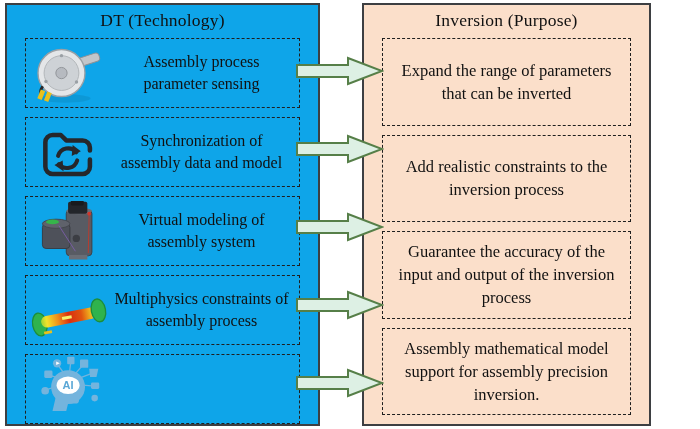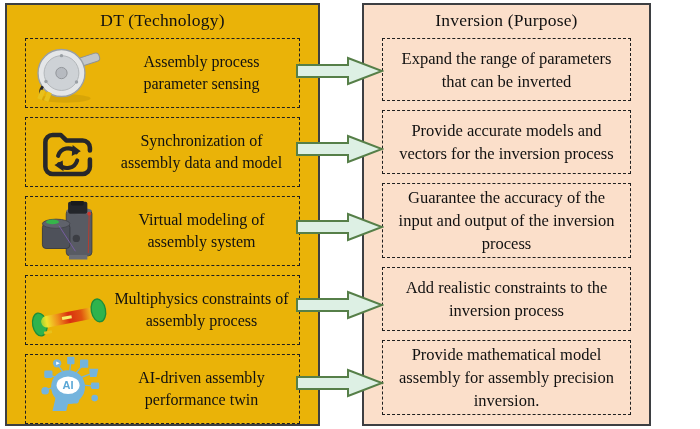--- a/index.html
+++ b/index.html
@@ -5,21 +5,21 @@
   html,body{margin:0;padding:0;background:#ffffff;}
   .canvas{
     position:relative;width:700px;height:429px;background:#ffffff;
     font-family:"Liberation Serif","DejaVu Serif",serif;color:#111;
     overflow:hidden;
   }
   .panel{
     position:absolute;top:3px;height:423px;box-sizing:border-box;
     border:2px solid #3d3f42;
   }
-  .panel-left{left:5px;width:315px;background:#eab308;}
+  .panel-left{left:5px;width:315px;background:#0ea5e9;}
   .panel-right{left:362px;width:289px;background:#fbdfca;}
   .panel-title{
     height:31px;display:flex;align-items:center;justify-content:center;
     font-size:17.5px;letter-spacing:.2px;
   }
   .rows{
     position:absolute;top:33px;bottom:9px;left:18px;right:18px;
     display:flex;flex-direction:column;gap:9px;
   }
   .rowbox{
@@ -151,43 +151,39 @@
               <rect x="62" y="30" width="9" height="7" rx="1.5"></rect>
               <circle cx="66" cy="47" r="3.6"></circle>
               <circle cx="37" cy="35" r="18.5"></circle>
               <path d="M24,44 l-4,17 h15 l2,-8 h8 a4,4 0 0 0 4,-4 v-7 l5,-3 -6,-9 z"></path>
             </g>
             <polygon points="24,11 28,9 24,7" fill="#ffffff"></polygon>
             <ellipse cx="37" cy="33" rx="12.5" ry="9.5" fill="#ffffff"></ellipse>
             <text x="37" y="37.5" text-anchor="middle" font-family="Liberation Sans, sans-serif" font-size="12" font-weight="bold" fill="#5aa7d6">AI</text>
           </svg>
         </span>
-        <span class="row-label">AI-driven assembly performance twin</span>
       </div>
 
     </div>
   </div>
 
   <div class="panel panel-right">
     <div class="panel-title">Inversion (Purpose)</div>
     <div class="rows">
       <div class="rowbox rowbox-right">
         <span class="row-label row-label-right">Expand the range of parameters that can be inverted</span>
       </div>
       <div class="rowbox rowbox-right">
-        <span class="row-label row-label-right">Provide accurate models and vectors for the inversion process</span>
+        <span class="row-label row-label-right">Add realistic constraints to the inversion process</span>
       </div>
       <div class="rowbox rowbox-right">
         <span class="row-label row-label-right">Guarantee the accuracy of the input and output of the inversion process</span>
       </div>
       <div class="rowbox rowbox-right">
-        <span class="row-label row-label-right">Add realistic constraints to the inversion process</span>
-      </div>
-      <div class="rowbox rowbox-right">
-        <span class="row-label row-label-right">Provide mathematical model assembly for assembly precision inversion.</span>
+        <span class="row-label row-label-right">Assembly mathematical model support for assembly precision inversion.</span>
       </div>
     </div>
   </div>
 
   <div class="arrow" style="top:56px">
     <svg width="88" height="30" viewBox="0 0 88 30">
         <polygon points="1,9 52,9 52,2 86,15 52,28 52,21 1,21" fill="#ddf0e4" stroke="#567f48" stroke-width="2"></polygon>
       </svg>
   </div>
   <div class="arrow" style="top:134px">

